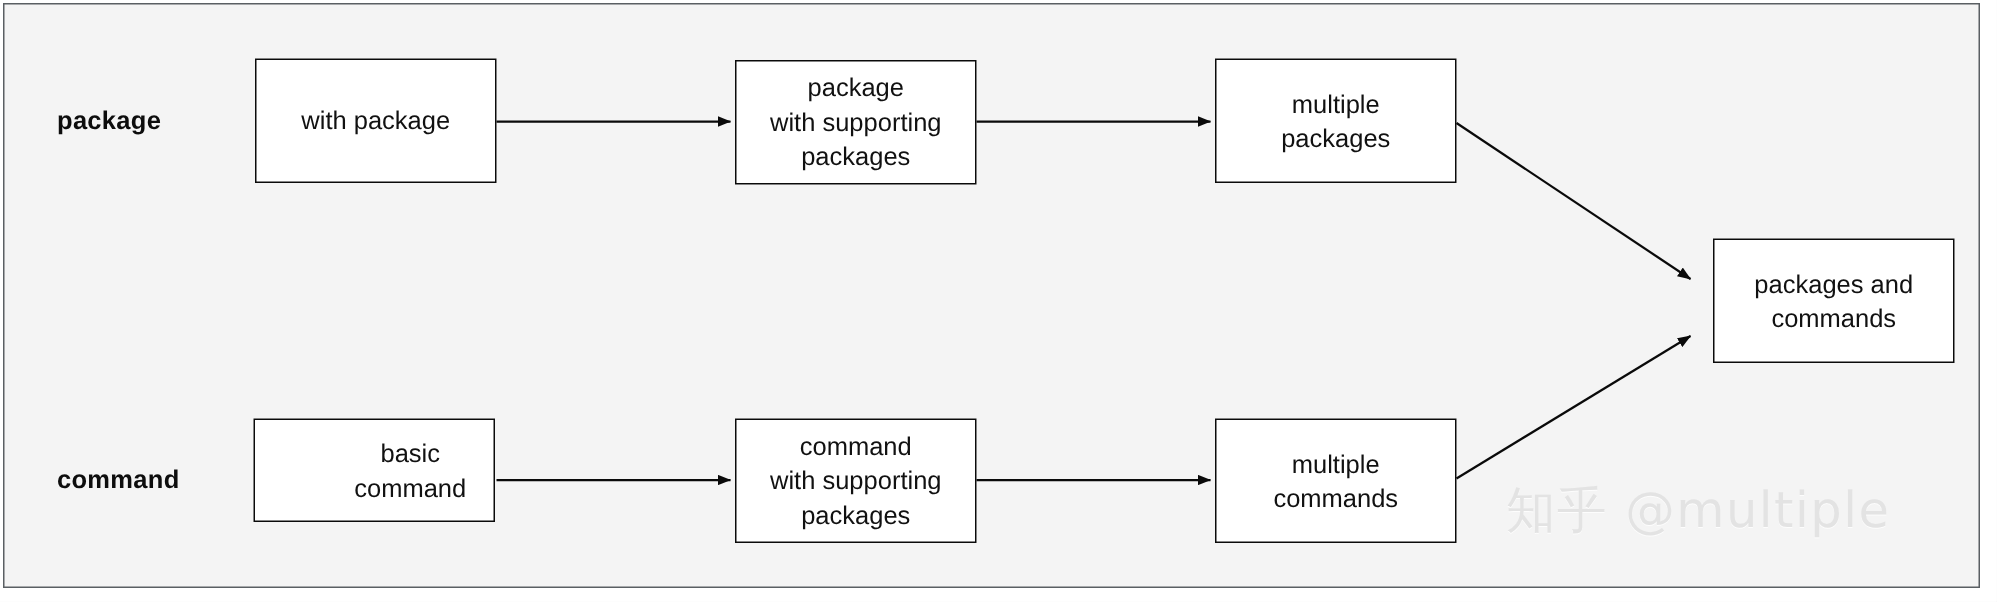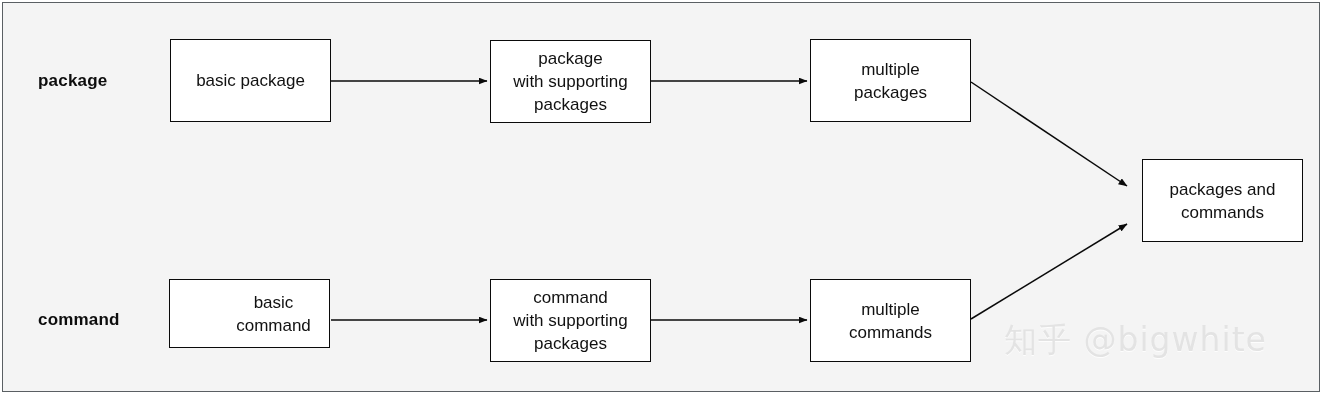--- a/index.html
+++ b/index.html
@@ -70,27 +70,27 @@
     font-family: "DejaVu Sans", sans-serif;
     letter-spacing: 1px;
     user-select: none;
   }
 </style>
 </head>
 <body>
 
 <div id="canvas"></div>
 
-<div id="watermark">知乎 @bigwhite</div>
+<div id="watermark">知乎 @multiple</div>
 
 <div id="nodes-layer">
     <div class="row-label" style="left: 38px; top: 81px;">package</div>
     <div class="row-label" style="left: 38px; top: 320px;">command</div>
     <div class="node" style="left: 170px; top: 39px; width: 161px; height: 83px;">
-      <span class="node-text">basic package</span>
+      <span class="node-text">with package</span>
     </div>
     <div class="node" style="left: 490px; top: 40px; width: 161px; height: 83px;">
       <span class="node-text">package
 with supporting
 packages</span>
     </div>
     <div class="node" style="left: 810px; top: 39px; width: 161px; height: 83px;">
       <span class="node-text">multiple
 packages</span>
     </div>

